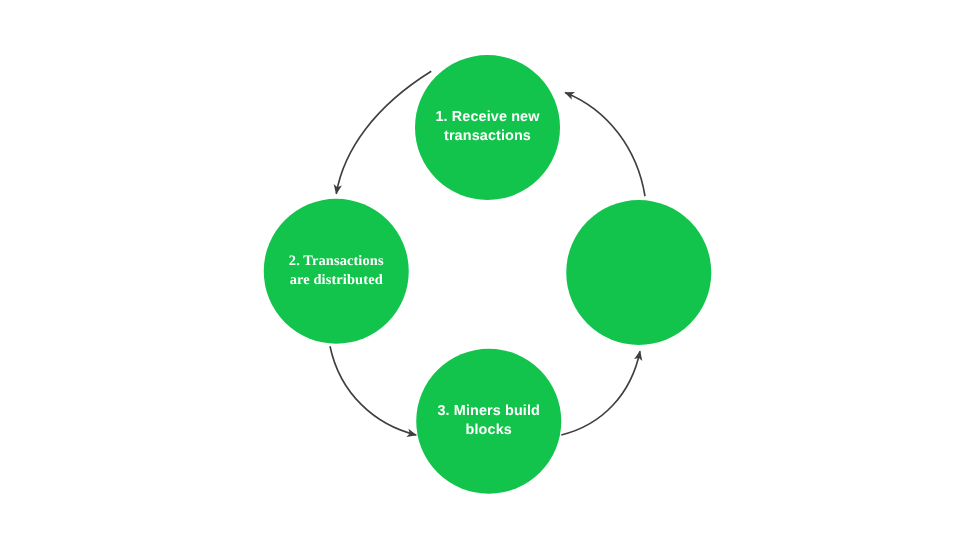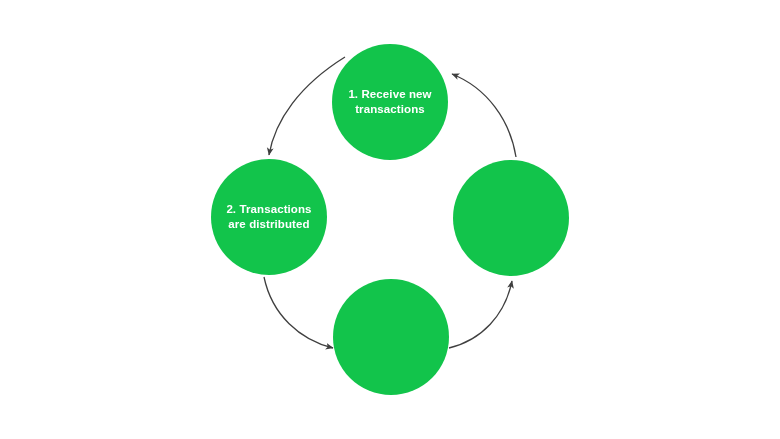--- a/index.html
+++ b/index.html
@@ -65,18 +65,20 @@
       <circle fill="#12c44b" cy="102" r="58" cx="390"></circle>
       <circle fill="#12c44b" cy="217" r="58" cx="269"></circle>
       <circle fill="#12c44b" cy="337" r="58" cx="391"></circle>
       <circle fill="#12c44b" cy="218" r="58" cx="511"></circle>
     </g>
   </svg>
 
   <div class="node-label" style="left:332px; top:44px; width:116px; height:116px;">1. Receive new
 transactions</div>
 
-  <div class="node-label" style="left:211px; top:159px; width:116px; height:116px;">2. Transactions
+  <div class="node-label" style="left:211px; top:159px; width:116px; height:116px;font-family:Liberation Serif, serif;">2. Transactions
 are distributed</div>
 
+  <div class="node-label" style="left:333px; top:279px; width:116px; height:116px;">3. Miners build
+blocks</div>
 
 
 </div>
 
 </body></html>

